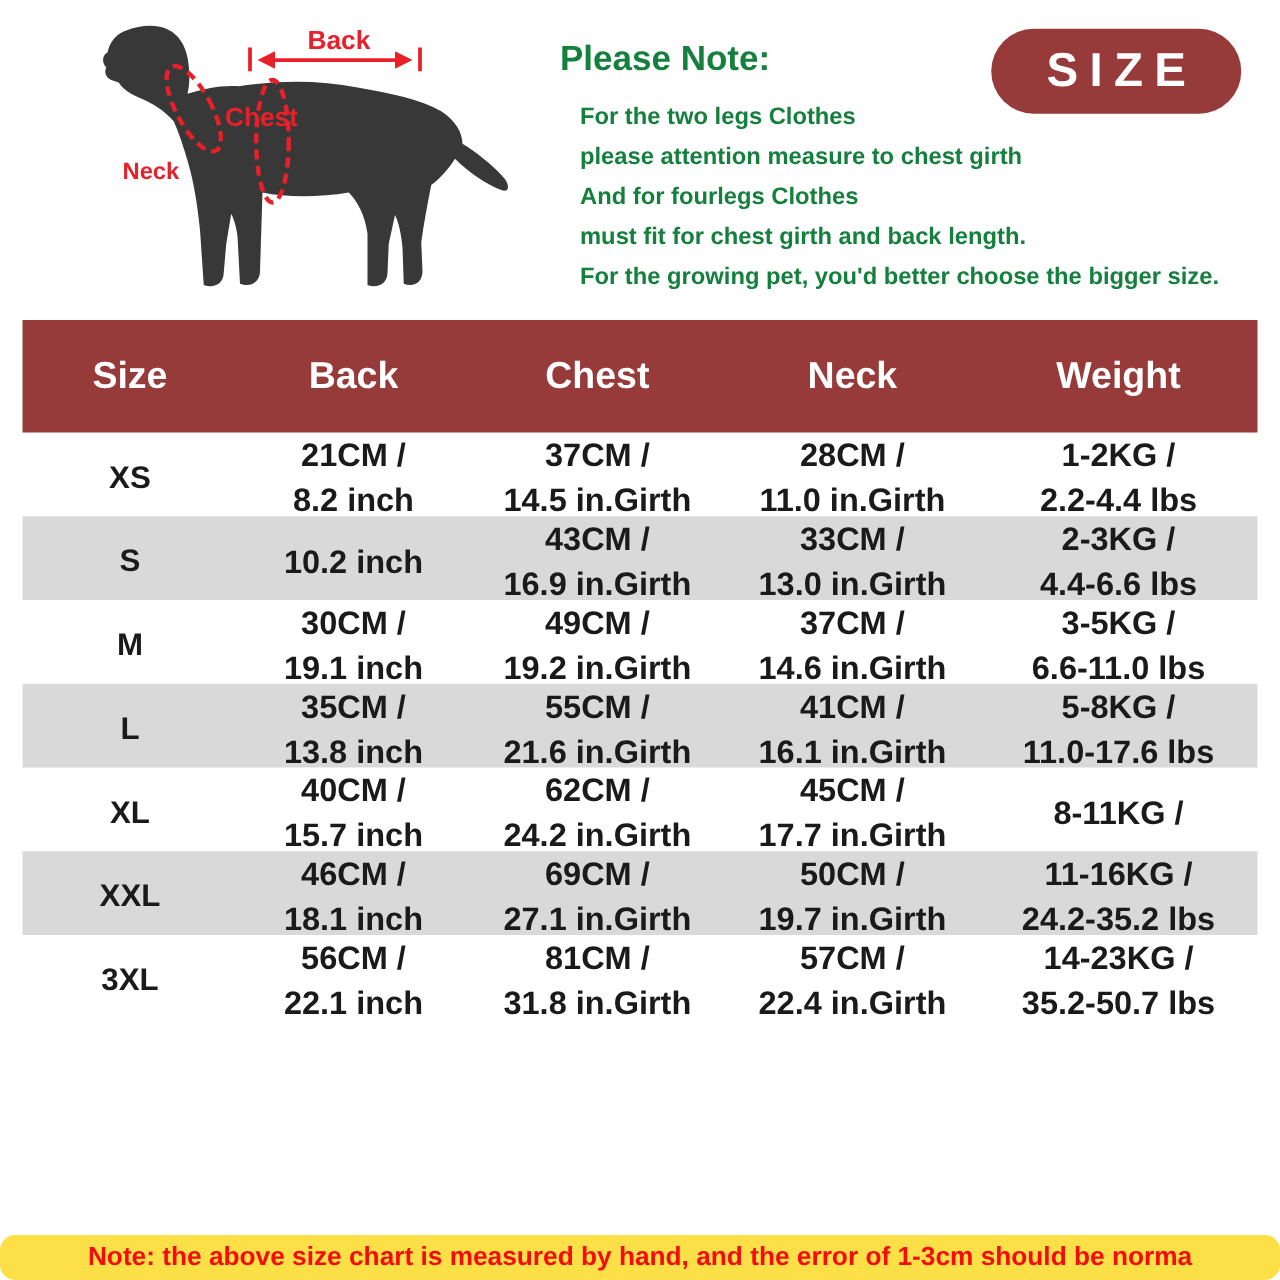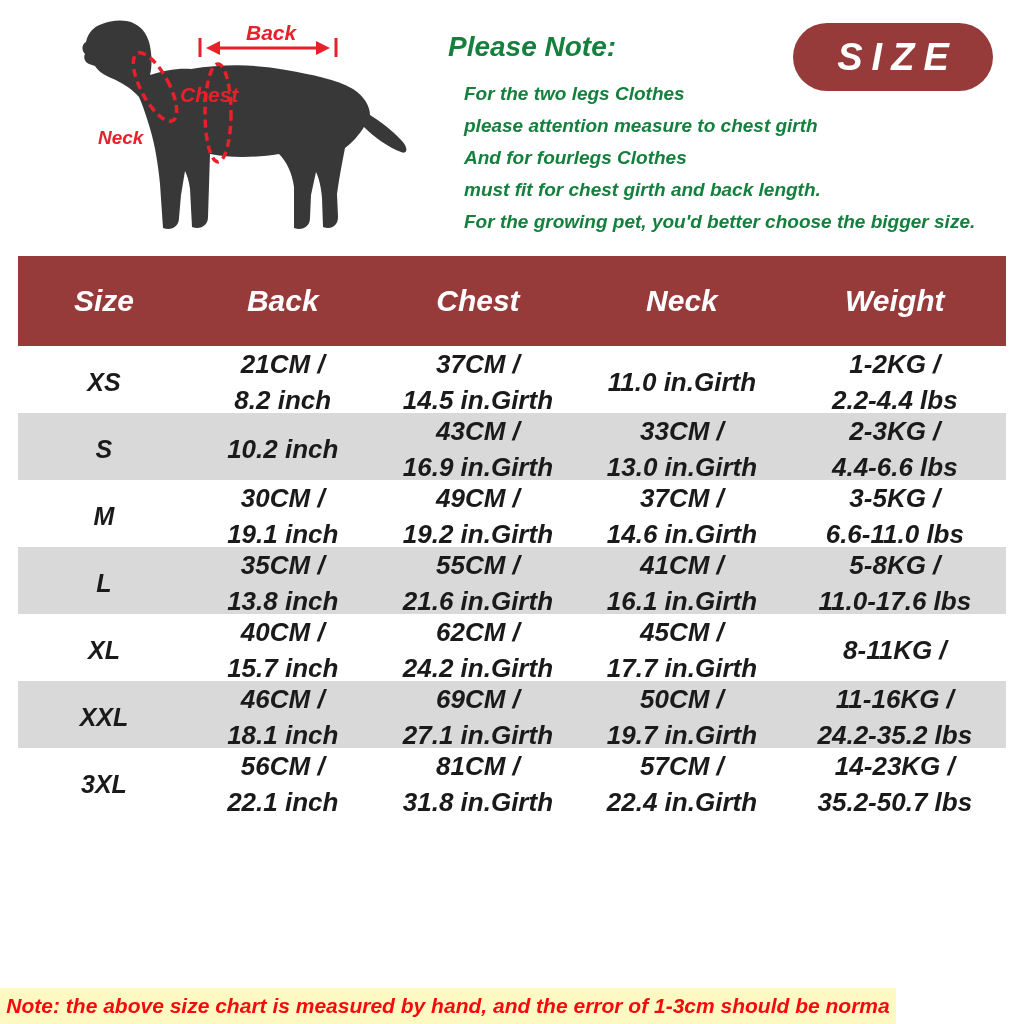--- a/index.html
+++ b/index.html
@@ -1,19 +1,18 @@
 <!DOCTYPE html>
 <html><head>
 <meta charset="utf-8">
 <style>
   html,body{margin:0;padding:0;background:#ffffff;}
   .canvas{
     position:relative;width:1024px;height:1024px;overflow:hidden;background:#ffffff;
     font-family:"Liberation Sans",sans-serif;
-    font-style:italic;
   }
   
   .dog-figure{position:absolute;left:60px;top:15px;width:380px;height:235px;}
   .dog-figure svg{position:absolute;left:0;top:0;}
   .diagram-label{position:absolute;color:#e8202a;font-weight:700;white-space:nowrap;}
   .back-label{left:186px;top:6px;font-size:21px;}
   .chest-label{left:120px;top:68px;font-size:21px;}
   .neck-label{left:38px;top:112px;font-size:19px;}
   
   .note-panel{position:absolute;left:448px;top:32px;color:#15803d;}
@@ -35,22 +34,22 @@
   .trow{
     height:67px;display:grid;grid-template-columns:17.4% 18.8% 20.7% 20.6% 22.5%;
     align-items:center;text-align:center;color:#1a1a1a;
   }
   .trow.shade{background:#d9d9d9;}
   .size-cell{font-size:25px;font-weight:700;}
   .cell{font-size:26px;font-weight:700;}
   .cell div{line-height:36px;}
   
   .footer-bar{
-    position:absolute;left:0;top:988px;width:896px;height:36px;background:#fef9c3;
-    display:flex;align-items:center;justify-content:center;
+    position:absolute;left:0;top:988px;width:1024px;height:36px;background:#fde047;
+    display:flex;align-items:center;justify-content:center;border-radius:12px;
   }
   .footer-text{color:#f40b0b;font-size:21px;font-weight:700;white-space:nowrap;}
 </style>
 </head>
 <body>
 
 <div class="canvas">
 
   <div class="dog-figure">
     <svg width="380" height="235" viewBox="0 0 380 235">
@@ -104,20 +103,21 @@
       <div class="size-cell">XS</div>
       <div class="cell">
           <div>21CM /</div>
           <div>8.2 inch</div>
         </div>
       <div class="cell">
           <div>37CM /</div>
           <div>14.5 in.Girth</div>
         </div>
       <div class="cell">
+          <div>28CM /</div>
           <div>11.0 in.Girth</div>
         </div>
       <div class="cell">
           <div>1-2KG /</div>
           <div>2.2-4.4 lbs</div>
         </div>
     </div>
 
     <div class="trow shade">
       <div class="size-cell">S</div>

